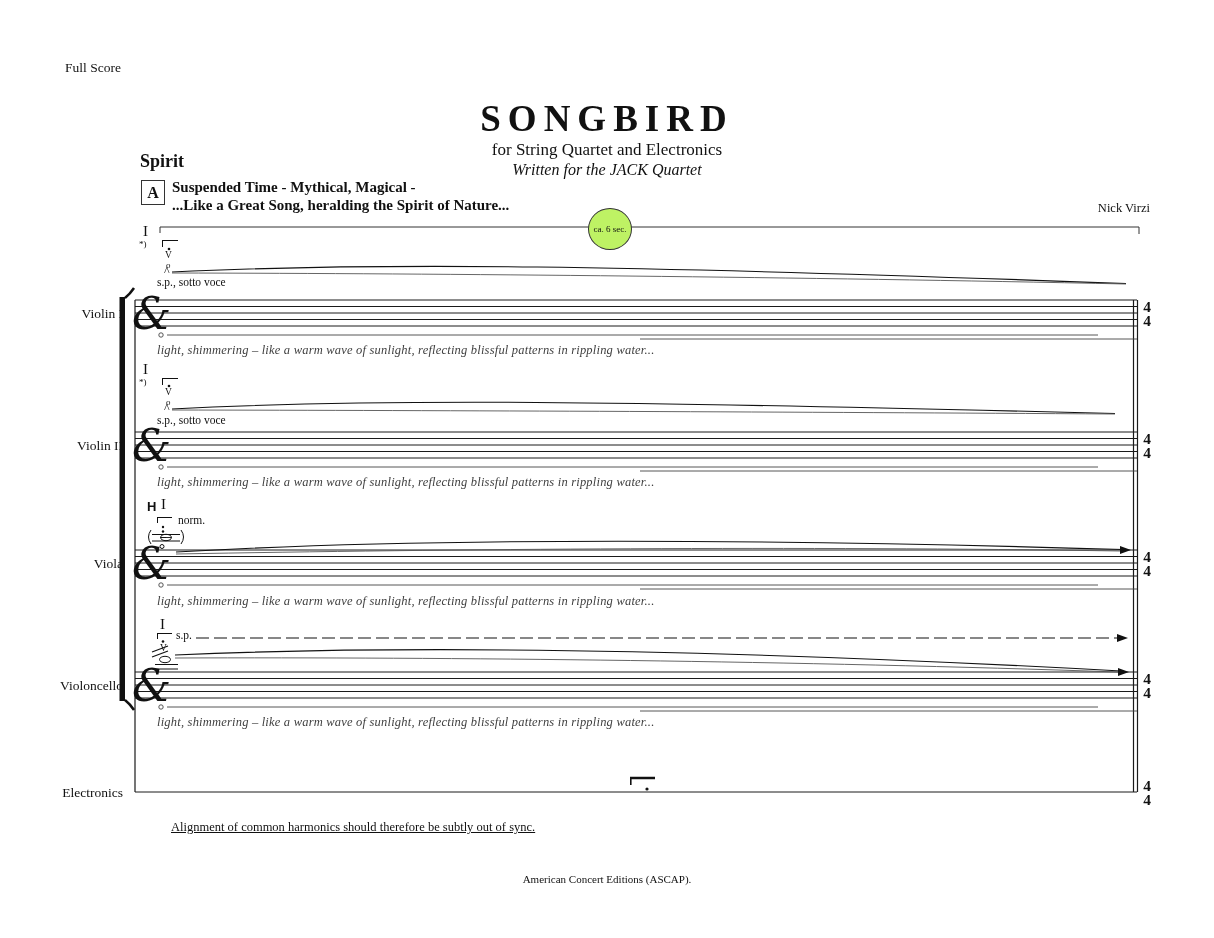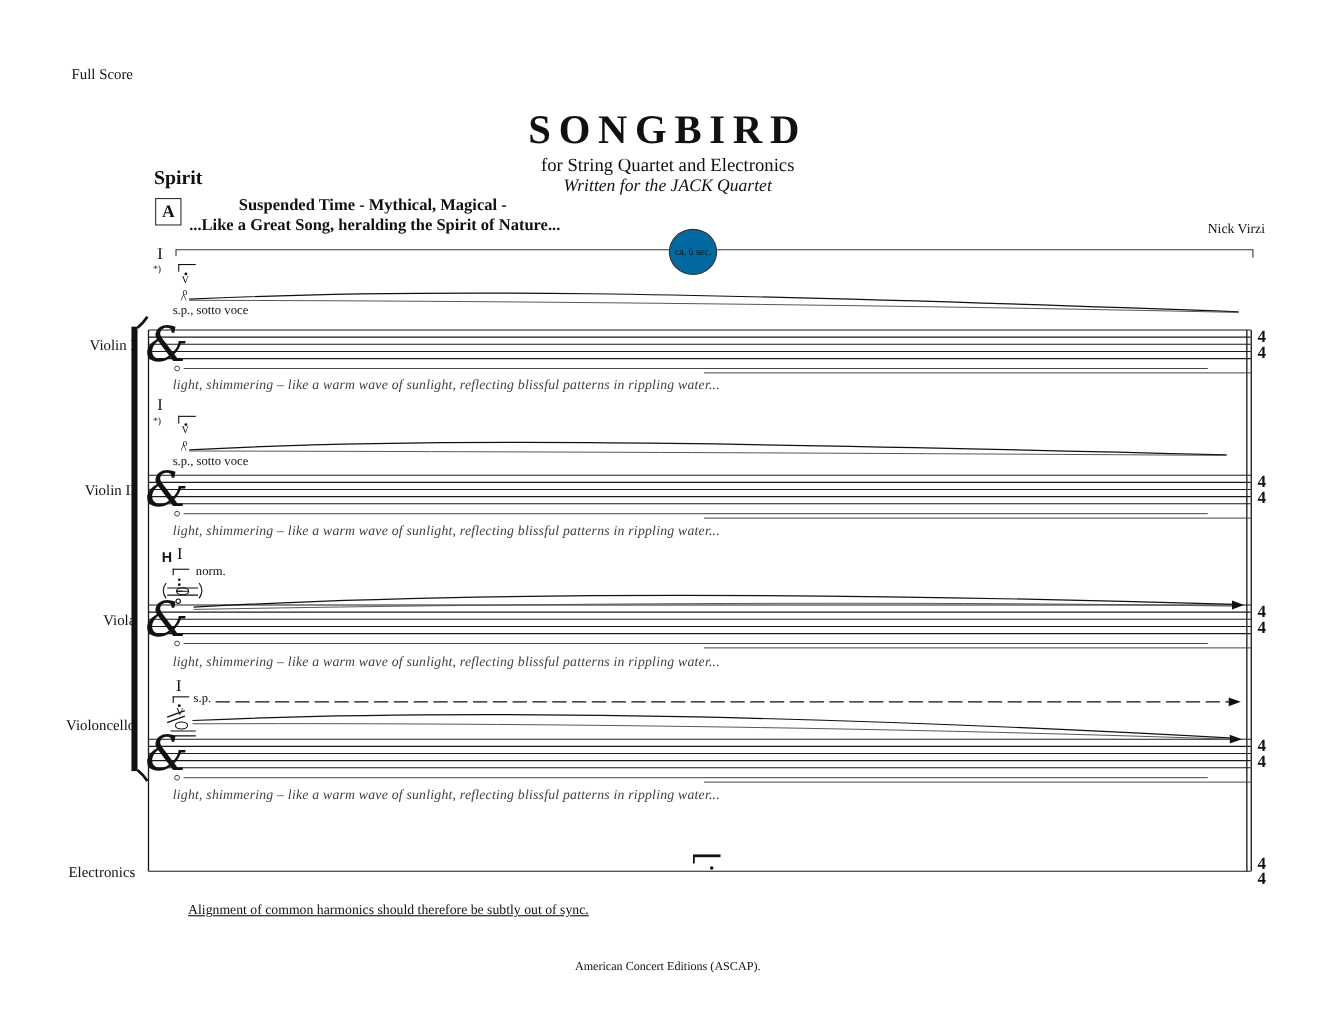--- a/index.html
+++ b/index.html
@@ -11,22 +11,22 @@
   .staff-label{position:absolute;left:0;width:123px;text-align:right;font-size:13.5px;white-space:nowrap;}
   .clef{position:absolute;left:132px;font-family:"DejaVu Serif",serif;font-style:italic;
         font-size:44px;line-height:44px;color:#111;}
   .ts{position:absolute;left:1139px;width:16px;text-align:center;font-weight:bold;
       font-size:15.5px;line-height:13.5px;}
   .expr{position:absolute;left:157px;font-style:italic;font-size:12.5px;color:#404040;letter-spacing:.2px;white-space:nowrap;}
   .tech{position:absolute;font-size:11.5px;white-space:nowrap;}
   .hbracket{position:absolute;border-top:1.5px solid #111;border-left:1.5px solid #111;}
   .cl-I{position:absolute;font-size:15px;line-height:14px;}
   .cl-sm{position:absolute;font-size:9.5px;line-height:9px;}
-  .badge{position:absolute;left:608px;top:208px;width:42px;height:40px;border:1px solid #333;
-         border-radius:50%;background:#0369a1;display:flex;align-items:center;justify-content:center;
+  .badge{position:absolute;left:588px;top:208px;width:42px;height:40px;border:1px solid #333;
+         border-radius:50%;background:#bef264;display:flex;align-items:center;justify-content:center;
          font-size:9px;}
   .foot{position:absolute;font-size:12.5px;white-space:nowrap;}
   .copy{position:absolute;left:0;right:0;text-align:center;font-size:11px;}
 </style>
 </head>
 <body>
 
 <div class="page">
 
   <svg class="overlay" width="1214" height="938" viewBox="0 0 1214 938">
@@ -133,30 +133,30 @@
     </g>
   </svg>
 
   <div class="abs" style="left:65px;top:60px;font-size:13.5px;">Full Score</div>
   <div class="abs ctr" style="top:97px;font-size:37px;font-weight:bold;letter-spacing:7px;">SONGBIRD</div>
   <div class="abs ctr" style="top:161px;font-size:16px;font-style:italic;">Written for the JACK Quartet</div>
   <div class="abs ctr" style="top:140px;font-size:17px;">for String Quartet and Electronics</div>
 
   <div class="abs" style="left:140px;top:151px;font-size:18px;font-weight:bold;">Spirit</div>
   <div class="abs" style="left:141px;top:180px;width:22px;height:23px;border:1.5px solid #333;display:flex;align-items:center;justify-content:center;font-size:16px;font-weight:bold;">A</div>
-  <div class="abs" style="left:172px;top:179px;font-size:15px;font-weight:bold;margin-left:45px;">Suspended Time - Mythical, Magical -</div>
+  <div class="abs" style="left:172px;top:179px;font-size:15px;font-weight:bold;">Suspended Time - Mythical, Magical -</div>
   <div class="abs" style="left:172px;top:197px;font-size:15px;font-weight:bold;">...Like a Great Song, heralding the Spirit of Nature...</div>
   <div class="abs" style="right:64px;top:201px;font-size:12.5px;">Nick Virzi</div>
 
   <div class="badge">ca. 6 sec.</div>
 
   <div class="staff-label" style="top:306px;">Violin I</div>
   <div class="staff-label" style="top:438px;">Violin II</div>
   <div class="staff-label" style="top:556px;">Viola</div>
-  <div class="staff-label" style="top:652px;">Violoncello</div>
+  <div class="staff-label" style="top:678px;">Violoncello</div>
   <div class="staff-label" style="top:785px;">Electronics</div>
 
   <div class="clef" style="top:292px;">&amp;</div>
   <div class="clef" style="top:424px;">&amp;</div>
   <div class="clef" style="top:542px;">&amp;</div>
   <div class="clef" style="top:664px;">&amp;</div>
 
   <div class="ts" style="top:300px;">
     <div>4</div>
     <div>4</div>

